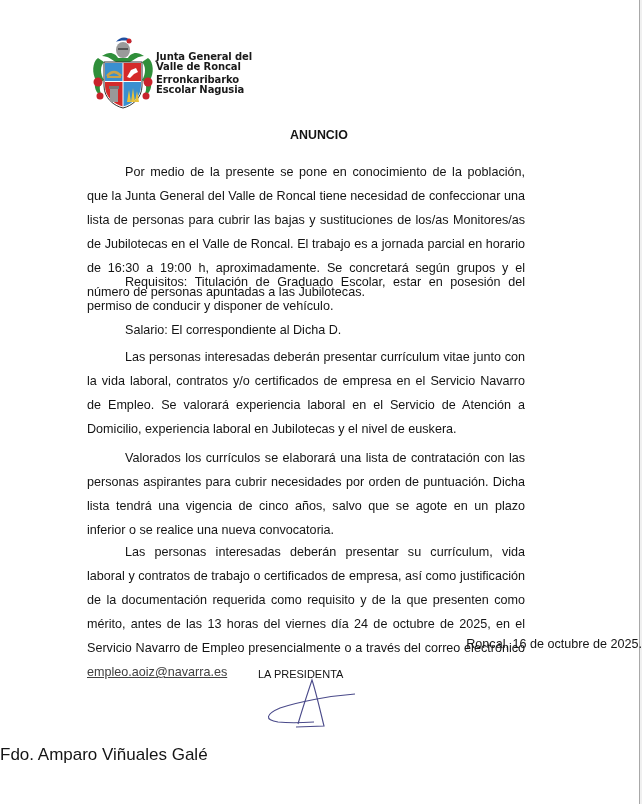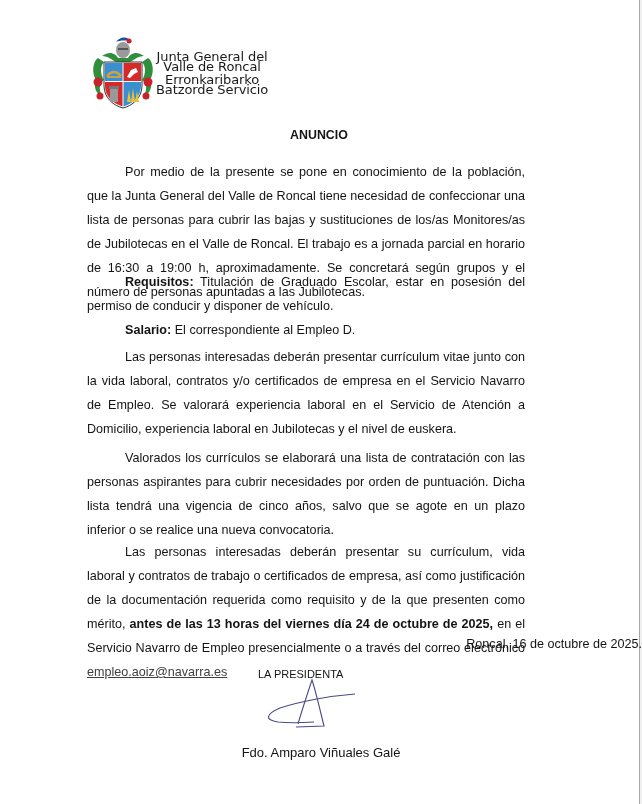--- a/index.html
+++ b/index.html
@@ -3,45 +3,45 @@
 <meta charset="utf-8">
 <style>
   html, body { margin:0; padding:0; background:#ffffff; }
   body { width:642px; height:804px; position:relative; overflow:hidden;
          font-family:"Liberation Sans", sans-serif; color:#111; }
   .edge { position:absolute; left:639px; top:0; width:1px; height:804px; background:#a8a8a8; }
   .edge2 { position:absolute; left:640px; top:0; width:2px; height:804px; background:#f0f0f0; }
 
   .logo { position:absolute; left:90px; top:36px; width:66px; height:74px; }
   .org { position:absolute; left:156px; top:52px; font-family:"DejaVu Sans", sans-serif;
-         font-weight:normal; font-size:13px; line-height:10px; color:#1a1a1a; letter-spacing:-0.1px;text-align:center; }
+         font-weight:bold; font-size:10px; line-height:10px; color:#1a1a1a; letter-spacing:-0.1px; }
   .org .gap { height:3px; }
 
   .doc { position:absolute; left:87px; width:438px; font-family:"Liberation Sans", sans-serif;
          font-size:12.6px; line-height:24px; color:#141414; }
   .title { position:absolute; left:0; width:638px; top:128px; text-align:center;
            font-weight:bold; font-size:12.4px; color:#141414; }
   .p { text-align:justify; }
   .p .ind { display:inline-block; width:38px; }
-  .b { font-weight:bold; }
+  .b { font-weight:normal; }
   .mail { color:#404040; text-decoration:underline; }
 
   #p1 { top:160px; }
   #p2 { top:270px; }
   #p3 { top:318px; }
   #p4 { top:345px; }
   #p5 { top:446px; }
   #p6 { top:540px; }
 
   .date { position:absolute; left:0; width:642px; top:637px; text-align:right;
           font-size:12.6px; color:#141414; }
   .pres { position:absolute; left:258px; top:668px; font-size:11px; color:#141414; }
   .sig { position:absolute; left:258px; top:678px; width:110px; height:62px; }
-  .name { position:absolute; left:0; width:642px; top:745px; text-align:center;
-          font-size:13px; color:#141414; }
+  .name { position:absolute; left:0; width:642px; top:745px; text-align:left;
+          font-size:17px; color:#141414; }
 </style>
 </head>
 <body>
 
 <div class="edge"></div>
 <div class="edge2"></div>
 
 <svg class="logo" viewBox="0 0 66 74">
 
   <path d="M8 22 C2 26 2 38 6 44 C3 50 6 58 12 60 C8 52 10 46 14 44 C10 38 10 30 14 26 Z" fill="#2f8f3a"></path>
@@ -73,30 +73,30 @@
   <rect x="19" y="50" width="10" height="3" fill="#777"></rect>
 
   <path d="M37 66 L39 54 L41 66 Z M41 66 L43 52 L45 66 Z M45 66 L47 55 L49 66 Z" fill="#e8c23a"></path>
 </svg>
 
 <div class="org">
   <div>Junta General del</div>
   <div>Valle de Roncal</div>
   <div class="gap"></div>
   <div>Erronkaribarko</div>
-  <div>Batzorde Servicio</div>
+  <div>Escolar Nagusia</div>
 </div>
 
 <div class="title">ANUNCIO</div>
 
 <div id="p1" class="doc p"><span class="ind"></span><span>Por medio de la presente se pone en conocimiento de la población, que la Junta General del Valle de Roncal tiene necesidad de confeccionar una lista de personas para cubrir las bajas y sustituciones de los/as Monitores/as de Jubilotecas en el Valle de Roncal. El trabajo es a jornada parcial en horario de 16:30 a 19:00 h, aproximadamente. Se concretará según grupos y el número de personas apuntadas a las Jubilotecas.</span></div>
 
 <div id="p2" class="doc p"><span class="ind"></span><span class="b">Requisitos:</span><span> Titulación de Graduado Escolar, estar en posesión del permiso de conducir y disponer de vehículo.</span></div>
 
-<div id="p3" class="doc p"><span class="ind"></span><span class="b">Salario:</span><span> El correspondiente al Empleo D.</span></div>
+<div id="p3" class="doc p"><span class="ind"></span><span class="b">Salario:</span><span> El correspondiente al Dicha D.</span></div>
 
 <div id="p4" class="doc p"><span class="ind"></span><span>Las personas interesadas deberán presentar currículum vitae junto con la vida laboral, contratos y/o certificados de empresa en el Servicio Navarro de Empleo. Se valorará experiencia laboral en el Servicio de Atención a Domicilio, experiencia laboral en Jubilotecas y el nivel de euskera.</span></div>
 
 <div id="p5" class="doc p"><span class="ind"></span><span>Valorados los currículos se elaborará una lista de contratación con las personas aspirantes para cubrir necesidades por orden de puntuación. Dicha lista tendrá una vigencia de cinco años, salvo que se agote en un plazo inferior o se realice una nueva convocatoria.</span></div>
 
 <div id="p6" class="doc p"><span class="ind"></span><span>Las personas interesadas deberán presentar su currículum, vida laboral y contratos de trabajo o certificados de empresa, así como justificación de la documentación requerida como requisito y de la que presenten como mérito, </span><span class="b">antes de las 13 horas del viernes día 24 de octubre de 2025,</span><span> en el Servicio Navarro de Empleo presencialmente o a través del correo electrónico </span><a class="mail" href="mailto:empleo.aoiz@navarra.es">empleo.aoiz@navarra.es</a></div>
 
 <div class="date">Roncal, 16 de octubre de 2025.</div>
 <div class="pres">LA PRESIDENTA</div>
 

